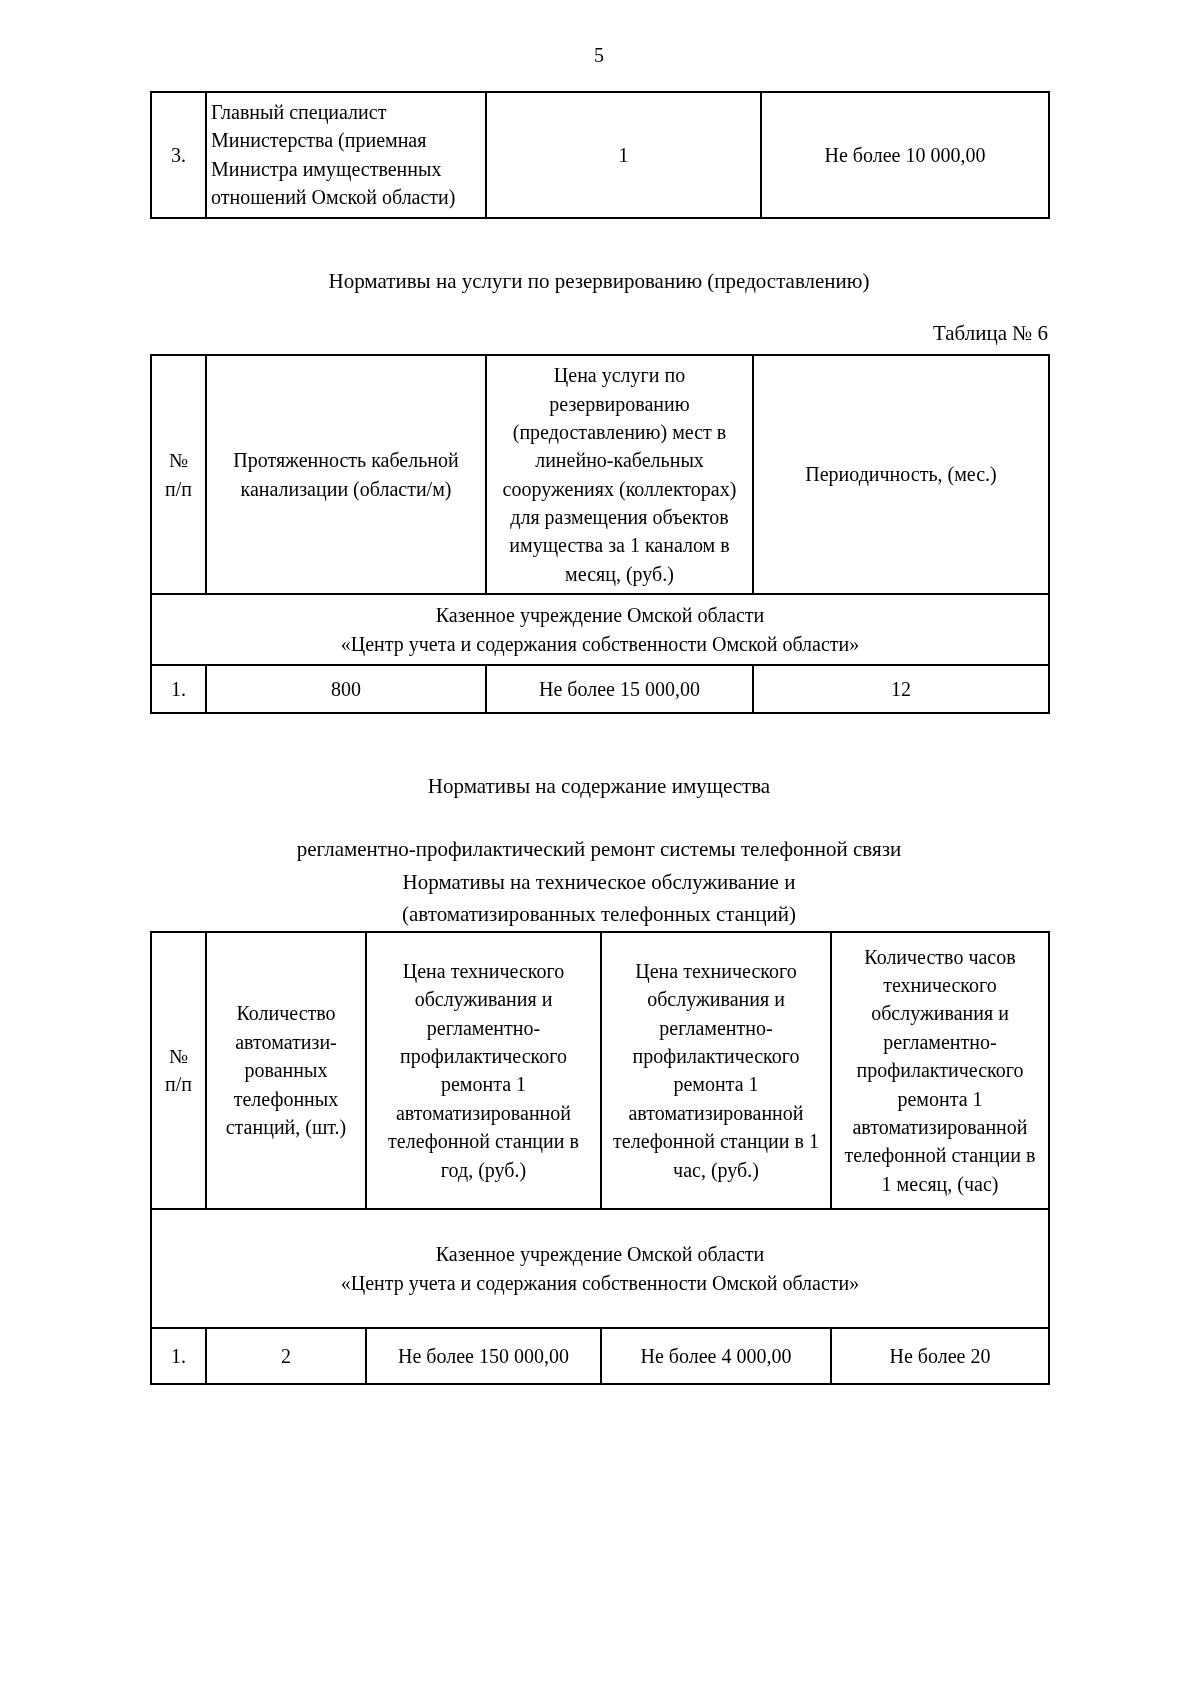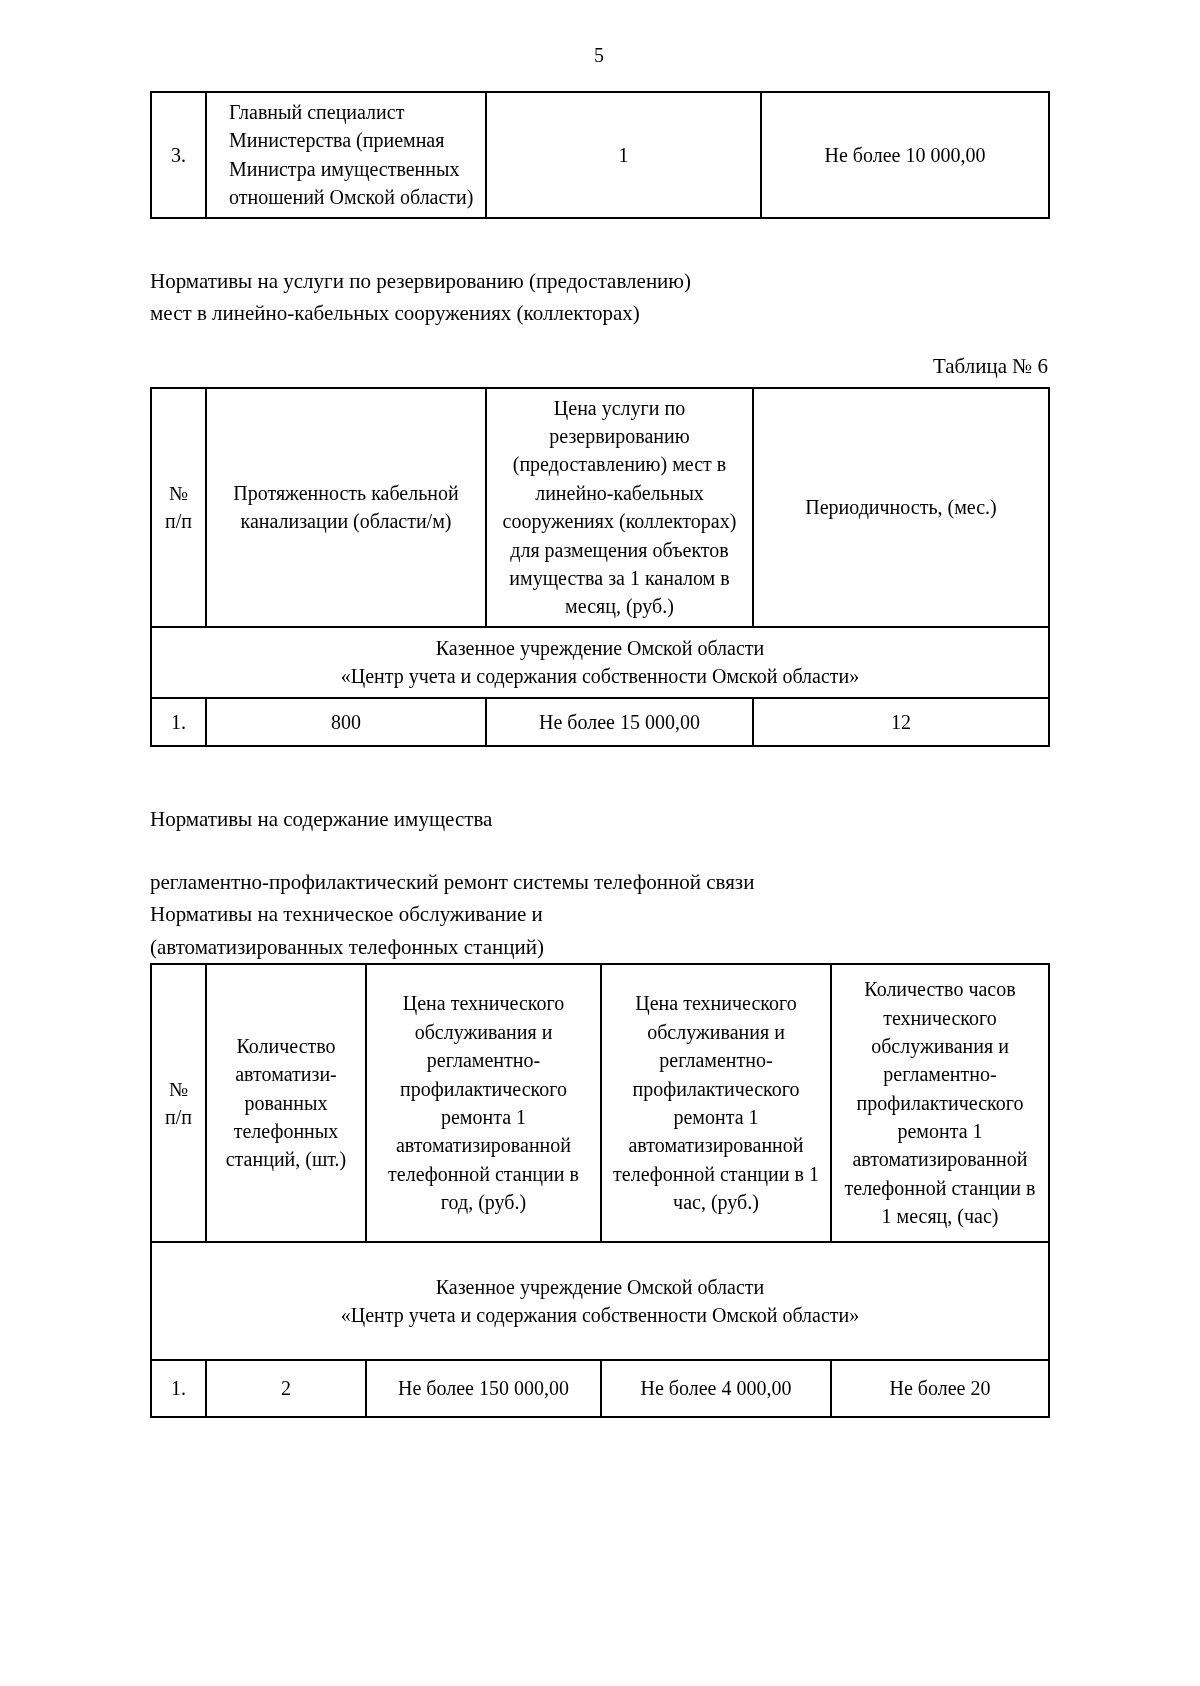--- a/index.html
+++ b/index.html
@@ -31,23 +31,24 @@
     border: 2px solid #000;
     padding: 5px 10px;
     text-align: center;
     vertical-align: middle;
     font-weight: normal;
     line-height: 1.42;
     word-wrap: break-word;
   }
   table.doc-table td.cell-left {
     text-align: left;
-    padding-left: 22px;
+    padding-left: 4px;
   }
   .heading {
+    text-align: center;
     font-size: 21px;
     line-height: 1.55;
   }
   .heading-reservation { margin-top: 46px; }
   .heading-maintenance { margin-top: 56px; }
   .heading-phones { margin-top: 30px; }
   .table-caption {
     text-align: right;
     font-size: 21px;
     margin-top: 24px;
@@ -91,21 +92,20 @@
       <td>3.</td>
       <td class="cell-left">Главный специалист Министерства (приемная Министра имущественных отношений Омской области)</td>
       <td>1</td>
       <td>Не более 10 000,00</td>
     </tr>
   </tbody>
     </table>
 
   <div class="heading heading-reservation">
     <div>Нормативы на услуги по резервированию (предоставлению)</div>
-    <div>мест в линейно-кабельных сооружениях (коллекторах)</div>
   </div>
 
   <div class="table-caption">Таблица № 6</div>
 
   <table class="doc-table table6">
     <colgroup>
       <col style="width:55px">
       <col style="width:280px">
       <col style="width:267px">
       <col style="width:296px">

